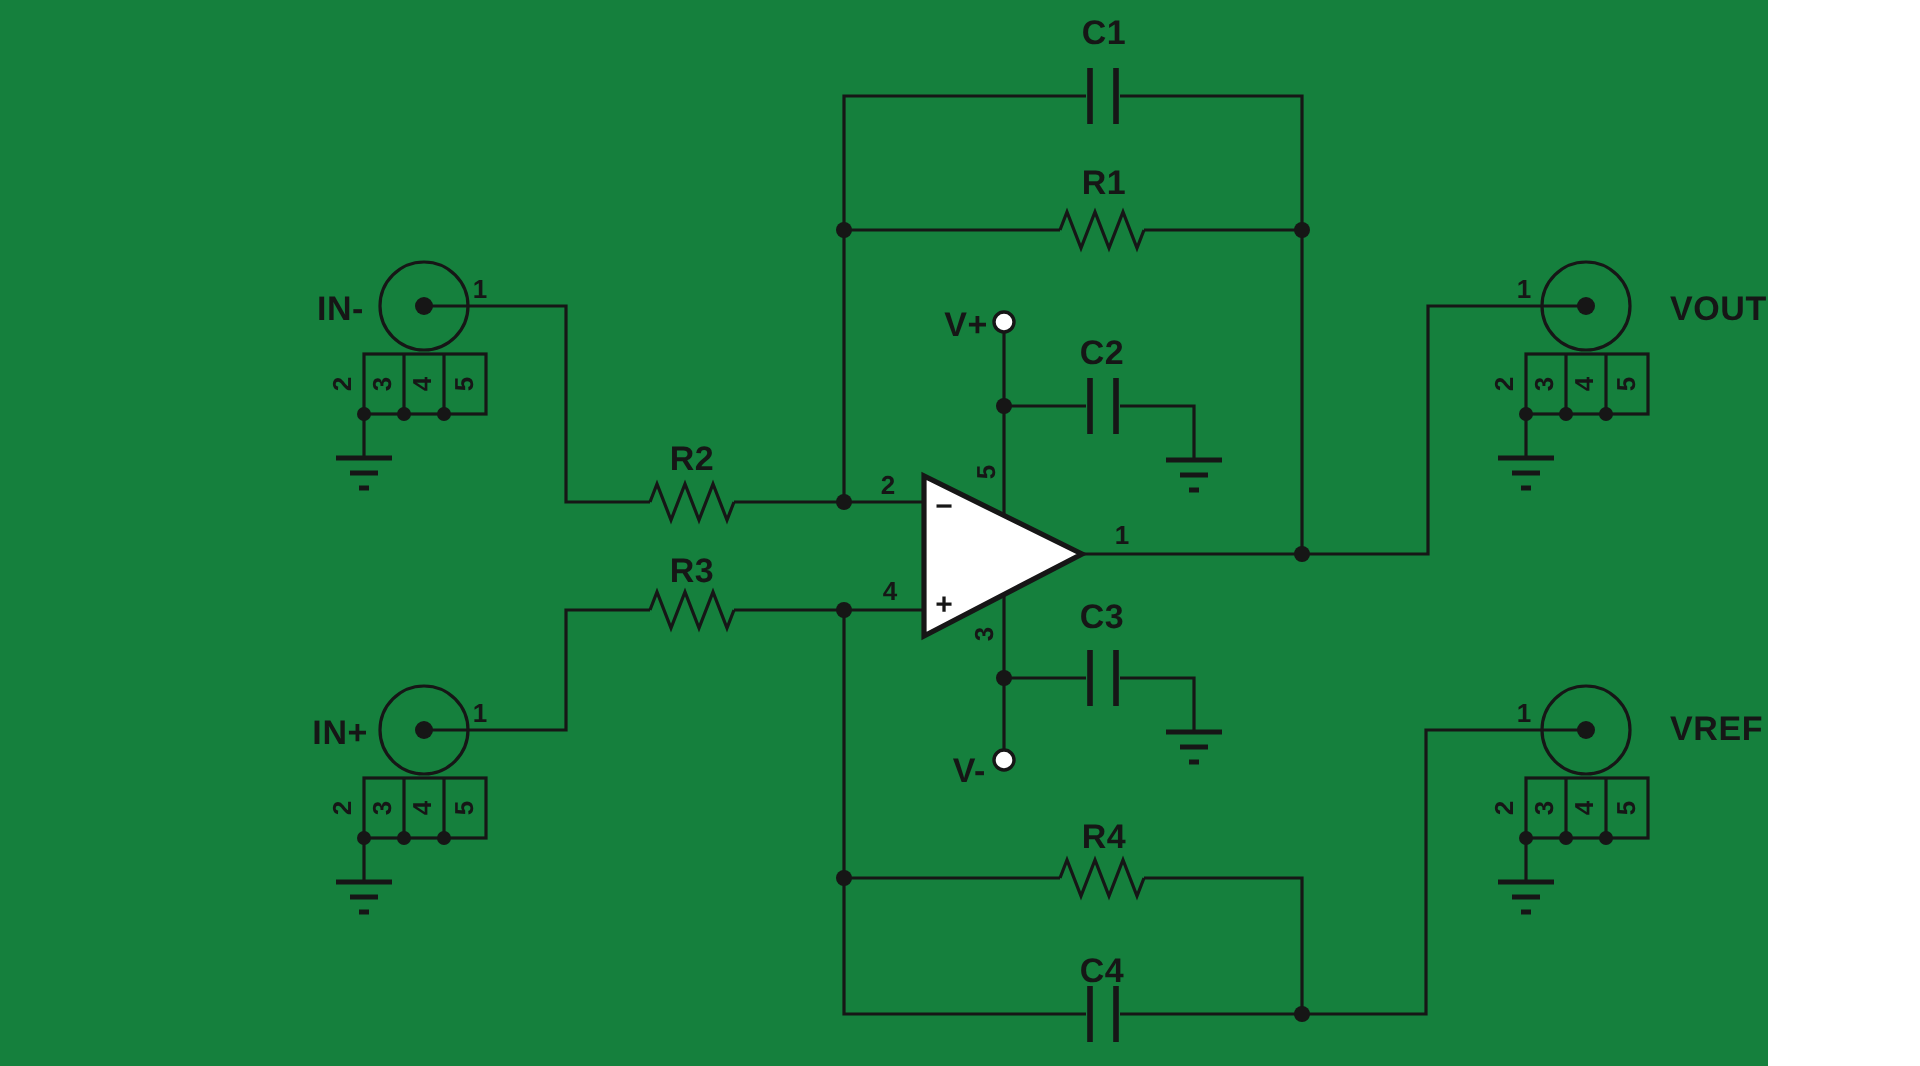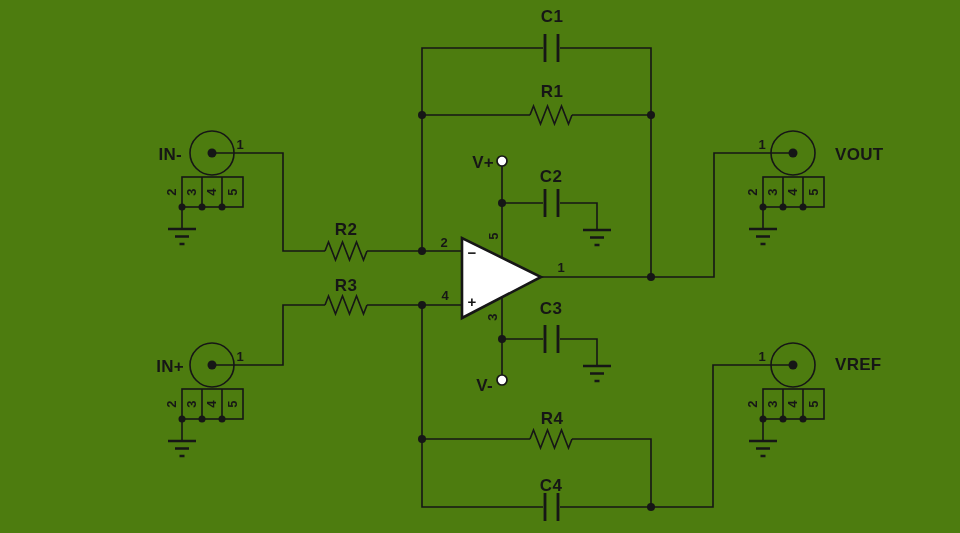--- a/index.html
+++ b/index.html
@@ -1,16 +1,16 @@
 <!DOCTYPE html>
 <html><head>
 <meta charset="utf-8">
 <style>
   html,body{margin:0;padding:0;background:#ffffff;}
-  .stage{position:relative;width:960px;height:533px;background:#4d7c0f;overflow:hidden;}
+  .stage{position:relative;width:884px;height:533px;background:#15803d;overflow:hidden;}
   svg{display:block;}
   .w{fill:none;stroke:#161616;stroke-width:1.6;stroke-linecap:butt;}
   .plate{fill:none;stroke:#161616;stroke-width:2.8;}
   .tri{fill:#ffffff;stroke:#161616;stroke-width:2.6;stroke-linejoin:miter;}
   .gnd{fill:none;stroke:#161616;stroke-width:2.4;}
   .dot{fill:#161616;stroke:none;}
   .term{fill:#ffffff;stroke:#161616;stroke-width:1.7;}
   text{fill:#161616;font-family:"Liberation Sans","DejaVu Sans",sans-serif;}
   .lbl{font-size:17px;font-weight:600;letter-spacing:0.3px;}
   .pin{font-size:13px;font-weight:600;}

